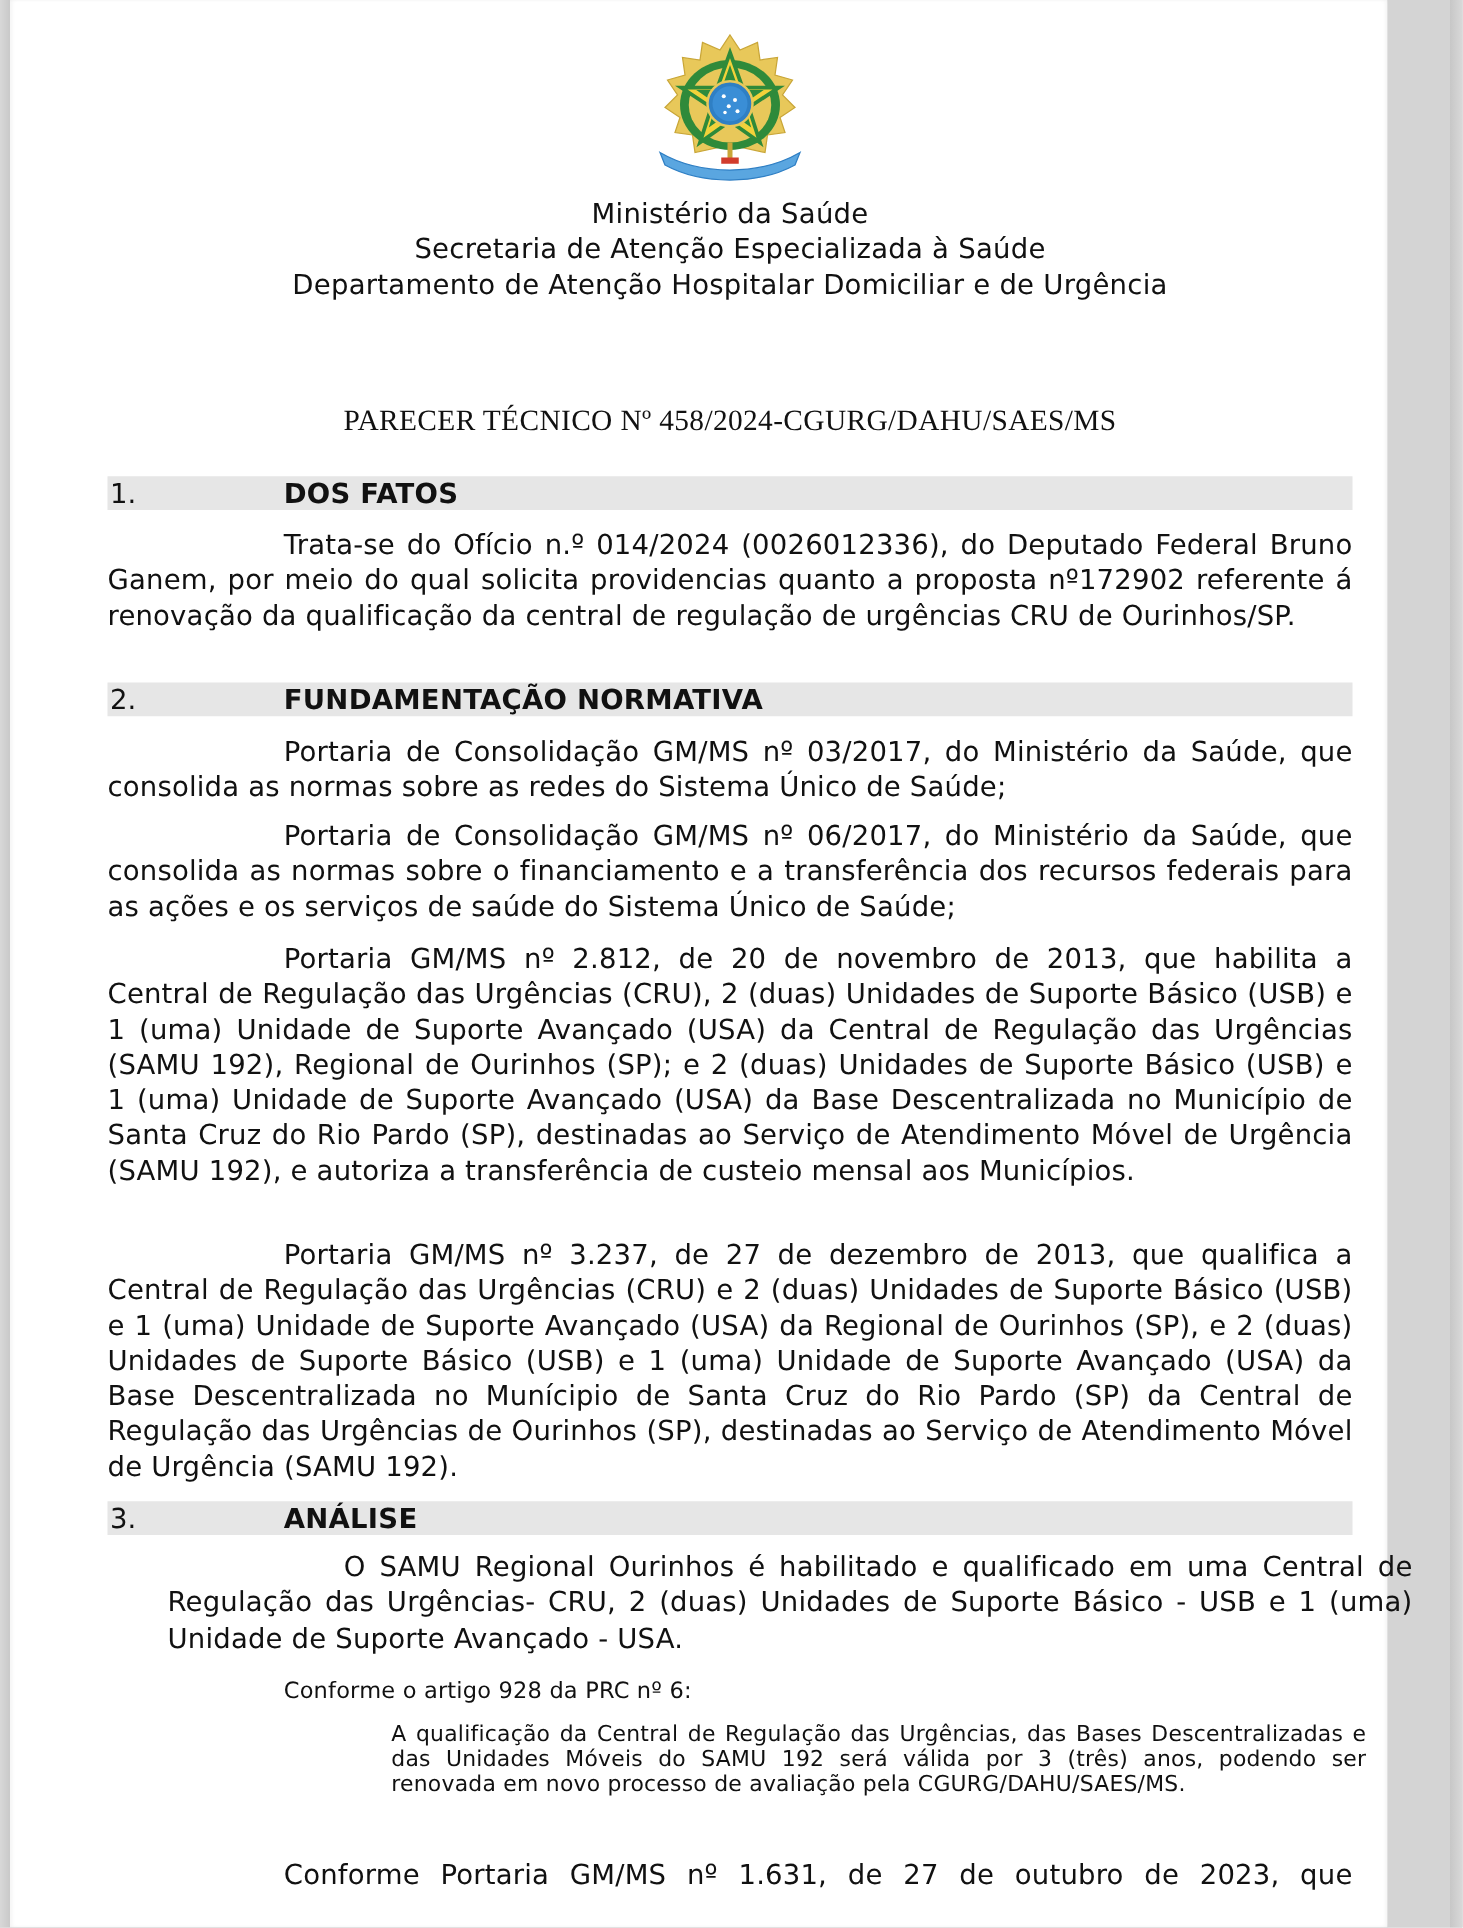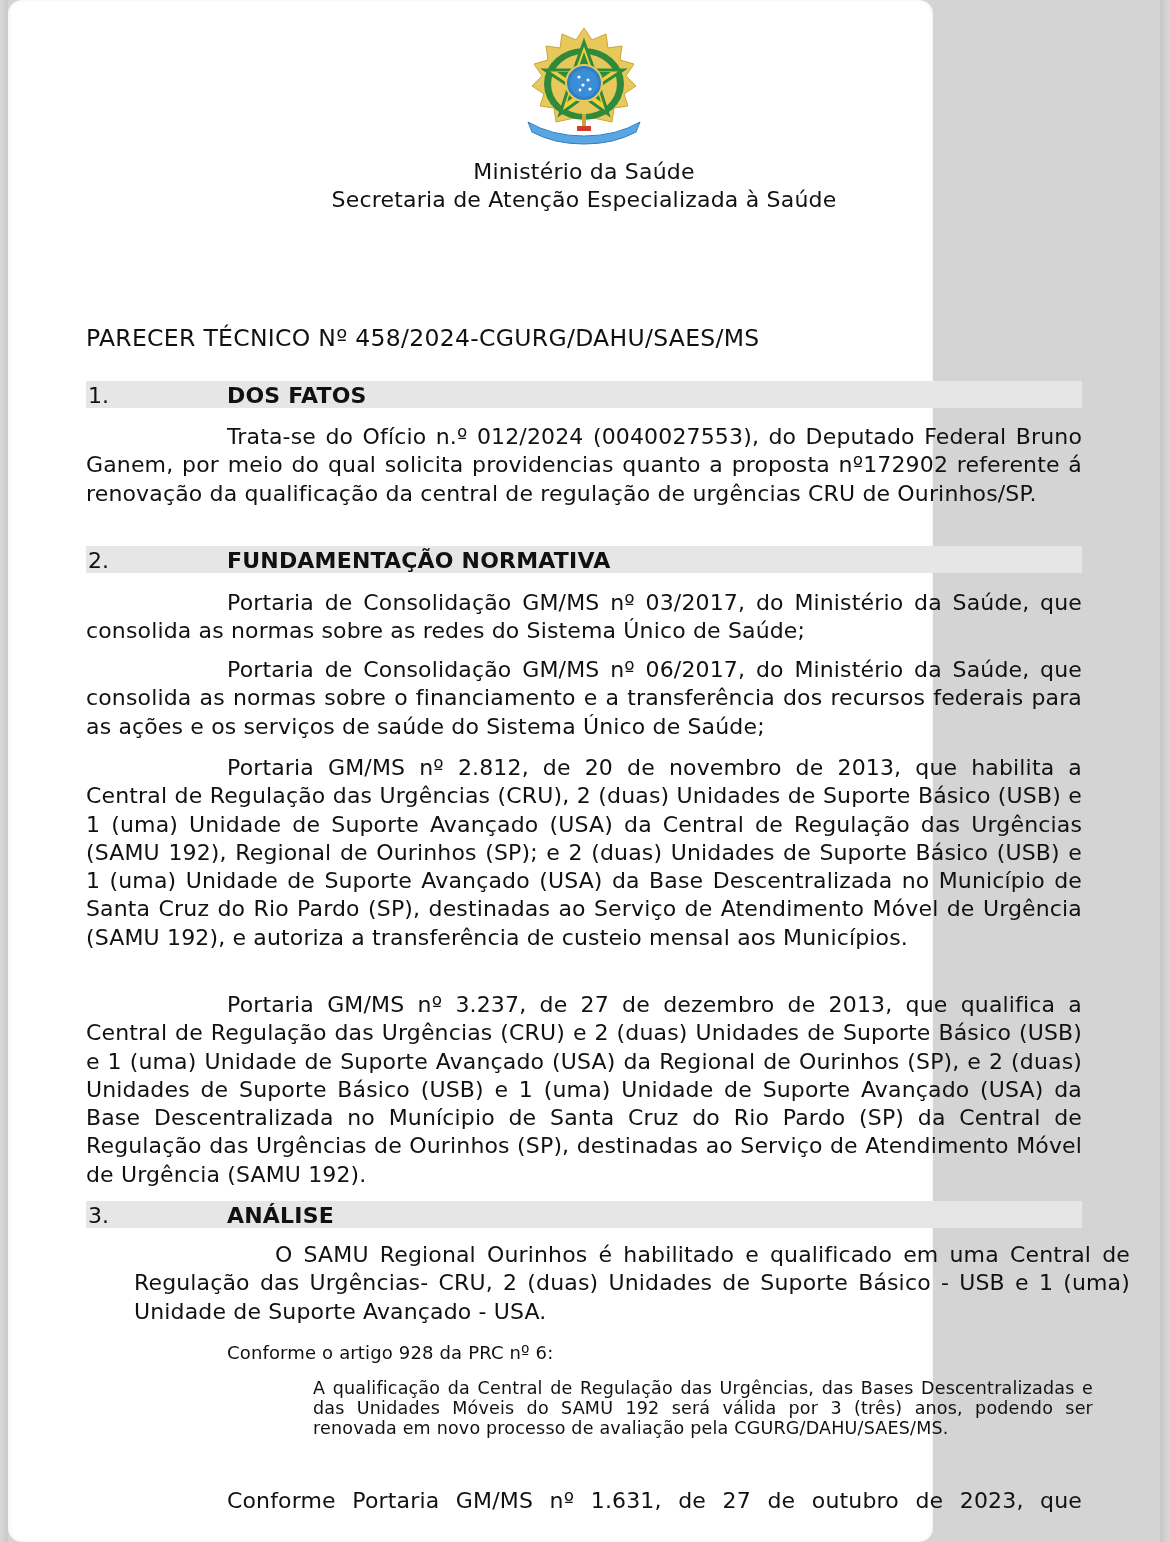--- a/index.html
+++ b/index.html
@@ -12,25 +12,24 @@
     }
     body {
       position: relative;
       font-family: "DejaVu Sans", sans-serif;
       color: #111;
     }
     .page {
       position: absolute;
       left: 8px;
       top: 0;
-      width: 925px;
+      width: 1102px;
       height: 1542px;
       background: #ffffff;
       box-shadow: inset 2px 0 3px rgba(0,0,0,0.04), inset -2px 0 3px rgba(0,0,0,0.04);
-      border-radius: 14px;
     }
     .edge-left {
       position: absolute; left: 0; top: 0; width: 8px; height: 1542px;
       background: linear-gradient(to right, #d8d8d8, #c9c9c9);
     }
     .edge-right {
       position: absolute; left: 1160px; top: 0; width: 10px; height: 1542px;
       background: linear-gradient(to right, #c7c7c7, #d9d9d9);
     }
     .content {
@@ -54,22 +53,24 @@
       text-align: center;
       font-size: 22px;
       line-height: 28.3px;
       letter-spacing: 0.2px;
     }
     .doc-title {
       position: absolute;
       left: 0;
       top: 324px;
       width: 996px;
+      text-align: center;
       font-size: 23.5px;
       letter-spacing: 0.3px;
+      font-family: Liberation Serif, serif;
     }
     .section-bar {
       position: absolute;
       left: 0;
       width: 996px;
       height: 27px;
       background: #e6e6e6;
       font-size: 22px;
       line-height: 30px;
     }
@@ -156,29 +157,30 @@
         <rect x="60" y="88" width="4" height="14" fill="#c9a638"></rect>
         <rect x="55" y="100" width="14" height="5" fill="#d23c2c"></rect>
 
         <path d="M6,96 Q30,110 62,110 Q94,110 118,96 L114,106 Q92,118 62,118 Q32,118 10,106 Z" fill="#5aa6e0" stroke="#2f7fc4" stroke-width="1"></path>
       </svg>
     </div>
 
     <div class="header-lines">
       <div>Ministério da Saúde</div>
       <div>Secretaria de Atenção Especializada à Saúde</div>
+      <div>Departamento de Atenção Hospitalar Domiciliar e de Urgência</div>
     </div>
 
     <div class="doc-title">PARECER TÉCNICO Nº 458/2024-CGURG/DAHU/SAES/MS</div>
 
     <div class="section-bar" style="top:381px;">
       <span class="num">1.</span>
       <span class="title">DOS FATOS</span>
     </div>
-    <p class="para" style="top:423px;">Trata-se do Ofício n.º 012/2024 (0040027553), do Deputado Federal Bruno Ganem, por meio do qual solicita providencias quanto a proposta nº172902 referente á renovação da qualificação da central de regulação de urgências CRU de Ourinhos/SP.</p>
+    <p class="para" style="top:423px;">Trata-se do Ofício n.º 014/2024 (0026012336), do Deputado Federal Bruno Ganem, por meio do qual solicita providencias quanto a proposta nº172902 referente á renovação da qualificação da central de regulação de urgências CRU de Ourinhos/SP.</p>
 
     <div class="section-bar" style="top:546px;">
       <span class="num">2.</span>
       <span class="title">FUNDAMENTAÇÃO NORMATIVA</span>
     </div>
     <p class="para" style="top:589px;">Portaria de Consolidação GM/MS nº 03/2017, do Ministério da Saúde, que consolida as normas sobre as redes do Sistema Único de Saúde;</p>
     <p class="para" style="top:656px;">Portaria de Consolidação GM/MS nº 06/2017, do Ministério da Saúde, que consolida as normas sobre o financiamento e a transferência dos recursos federais para as ações e os serviços de saúde do Sistema Único de Saúde;</p>
     <p class="para" style="top:754px;">Portaria GM/MS nº 2.812, de 20 de novembro de 2013, que habilita a Central de Regulação das Urgências (CRU), 2 (duas) Unidades de Suporte Básico (USB) e 1 (uma) Unidade de Suporte Avançado (USA) da Central de Regulação das Urgências (SAMU 192), Regional de Ourinhos (SP); e 2 (duas) Unidades de Suporte Básico (USB) e 1 (uma) Unidade de Suporte Avançado (USA) da Base Descentralizada no Município de Santa Cruz do Rio Pardo (SP), destinadas ao Serviço de Atendimento Móvel de Urgência (SAMU 192), e autoriza a transferência de custeio mensal aos Municípios.</p>
     <p class="para" style="top:991px;">Portaria GM/MS nº 3.237, de 27 de dezembro de 2013, que qualifica a Central de Regulação das Urgências (CRU) e 2 (duas) Unidades de Suporte Básico (USB) e 1 (uma) Unidade de Suporte Avançado (USA) da Regional de Ourinhos (SP), e 2 (duas) Unidades de Suporte Básico (USB) e 1 (uma) Unidade de Suporte Avançado (USA) da Base Descentralizada no Munícipio de Santa Cruz do Rio Pardo (SP) da Central de Regulação das Urgências de Ourinhos (SP), destinadas ao Serviço de Atendimento Móvel de Urgência (SAMU 192).</p>
 

